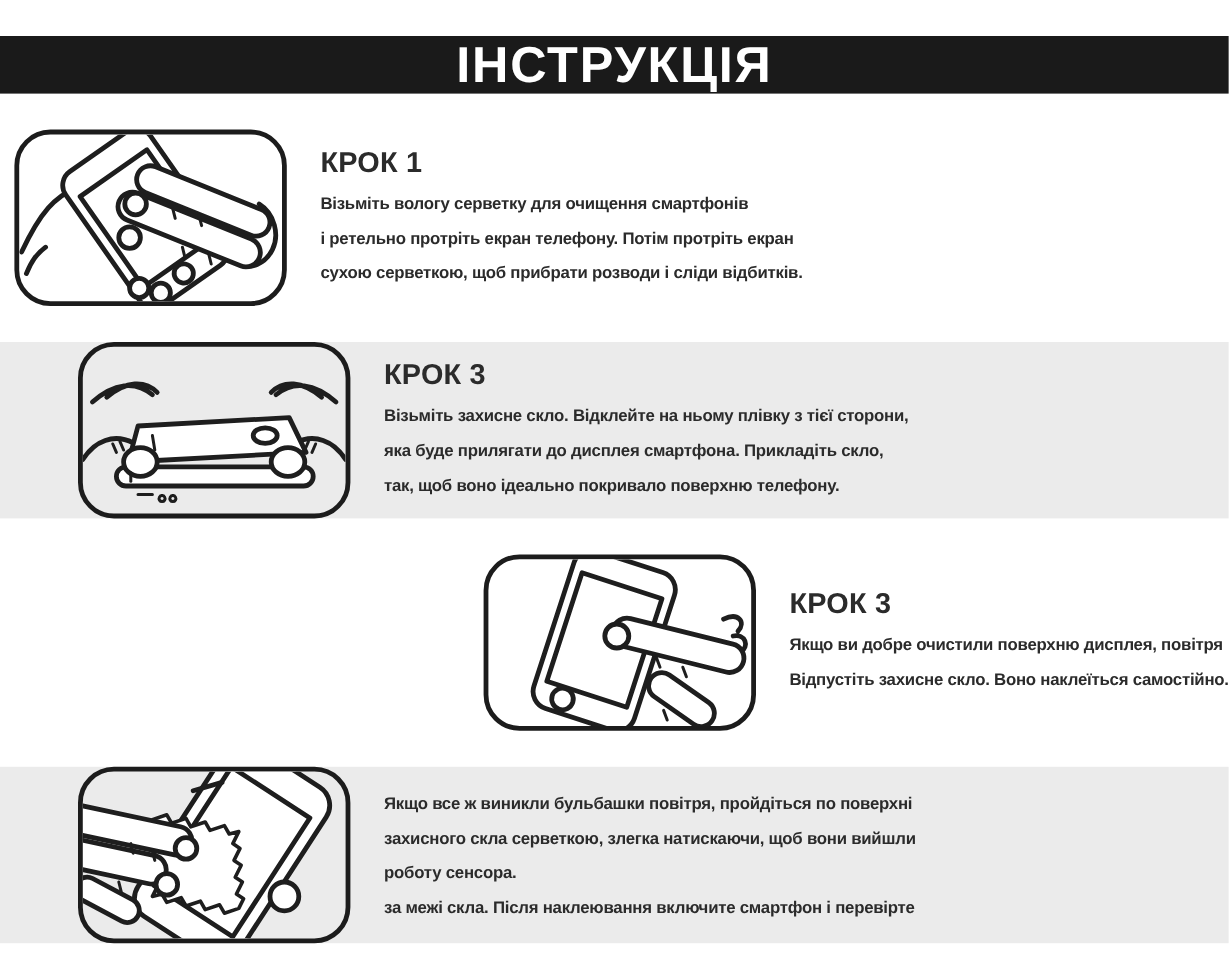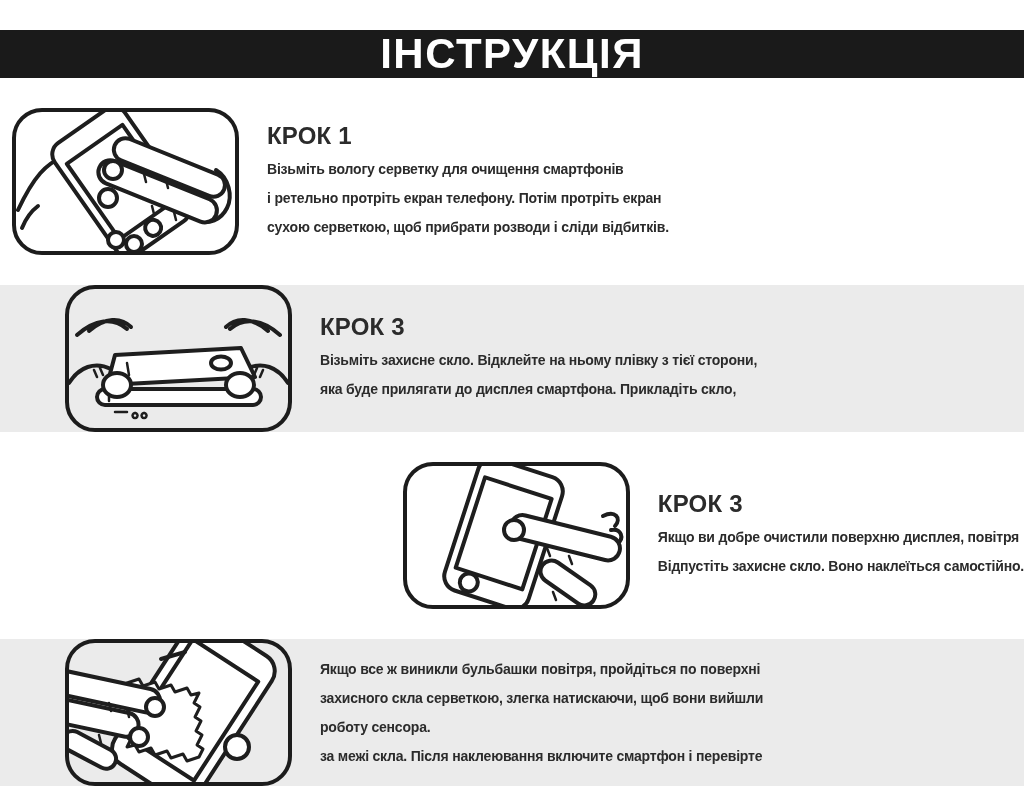--- a/index.html
+++ b/index.html
@@ -82,20 +82,21 @@
         <ellipse class="fw" cx="171" cy="96" rx="14" ry="12"></ellipse>
         <path class="tk" d="M28,88 l-3,-7 M34,86 l-3,-7 M191,88 l3,-7 M185,86 l3,-7"></path>
         <path class="tk" d="M46,123 h12 M66,124 a2.5,2.5 0 1 0 0.1,0 M75,124 a2.5,2.5 0 1 0 0.1,0"></path>
         <path class="tk" d="M40,105 l0,7"></path>
       </svg>
     </div>
     <div class="step-text">
       <div class="step-title">КРОК 3</div>
       <div class="step-line">Візьміть захисне скло. Відклейте на ньому плівку з тієї сторони,</div>
       <div class="step-line">яка буде прилягати до дисплея смартфона. Прикладіть скло,</div>
+      <div class="step-line">так, щоб воно ідеально покривало поверхню телефону.</div>
     </div>
   </div>
 
   <div class="step white s3">
     <div class="figure">
       <svg viewBox="0 0 219 139">
         <g transform="rotate(18 100 70)">
           <rect class="fw" x="52" y="0" width="88" height="138" rx="15"></rect>
           <rect class="fw" x="61" y="21" width="70" height="95"></rect>
           <circle class="fw" cx="78" cy="126" r="9"></circle>

